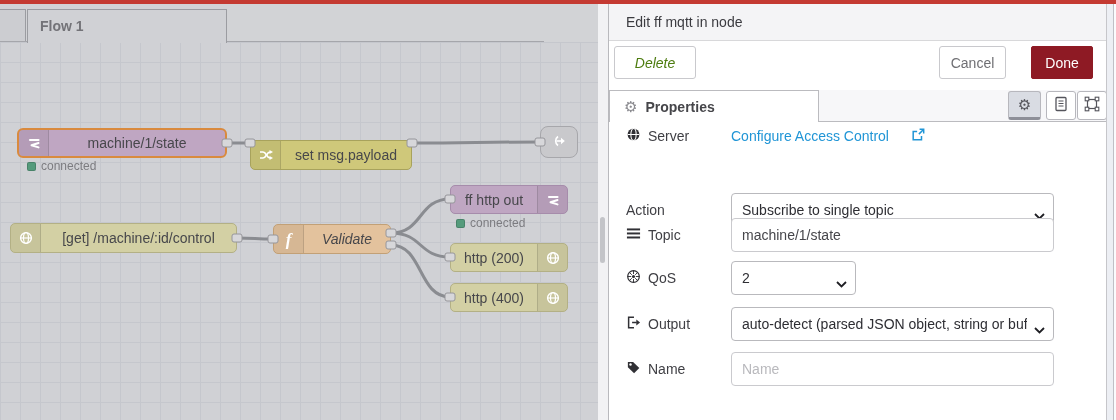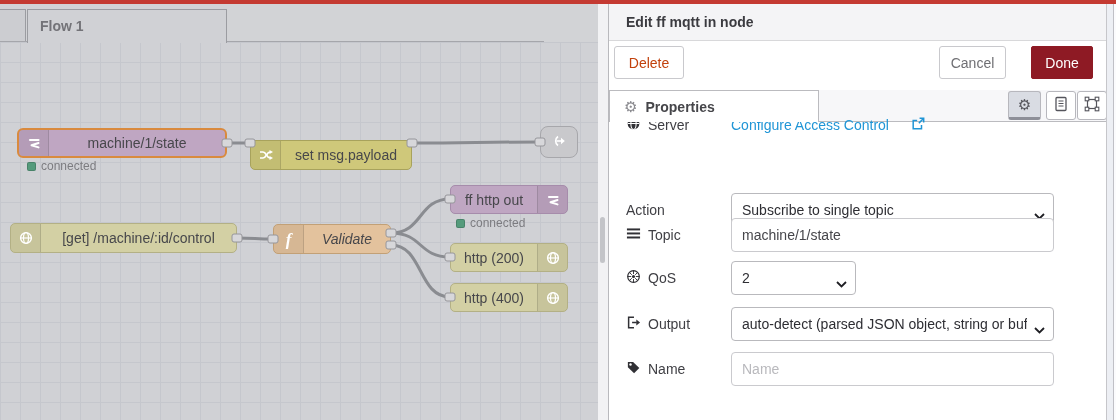--- a/index.html
+++ b/index.html
@@ -47,37 +47,37 @@
 
   
   .gutter { position:absolute; left:598px; top:4px; width:10px; height:416px; background:#f2f2f4; }
   .scroll-thumb { position:absolute; left:2px; top:213px; width:5px; height:46px; background:#c3c4c8; border-radius:3px; }
 
   
   .editor { position:absolute; left:608px; top:4px; width:498px; height:416px; background:#ffffff; border-left:1px solid #b9b9bd; z-index:5; }
   .right-strip { position:absolute; left:1106px; top:4px; width:10px; height:416px; background:#edeff4; border-left:1px solid #c6c6ca; border-right:2px solid #fbfbfd; z-index:5; }
   .right-strip::after { content:""; position:absolute; right:0; top:0; width:1px; height:100%; background:#c0c0c6; }
 
-  .panel-header { position:absolute; left:0; top:0; width:100%; height:37px; background:#f4f4f6; border-bottom:1px solid #d8d8da; font-size:14px; font-weight:bold; color:#3b3b40; line-height:36px; padding-left:17px; }
+  .panel-header { position:absolute; left:0; top:0; width:100%; height:37px; background:#f4f4f6; border-bottom:1px solid #d8d8da; font-size:14px; font-weight:normal; color:#3b3b40; line-height:36px; padding-left:17px; }
 
   .btn { position:absolute; height:33px; border-radius:3px; border:1px solid #c9c9cd; background:#fff; font-size:14px; font-family:"Liberation Sans",sans-serif; text-align:center; cursor:pointer; }
-  .btn-delete { left:5px; top:42px; width:70px; color:#c2410c; }
+  .btn-delete { left:5px; top:42px; width:82px; color:#4d7c0f;font-style:italic; }
   .btn-cancel { left:330px; top:42px; width:67px; color:#6f6f73; }
   .btn-done { left:422px; top:42px; width:62px; background:#8e1a24; border-color:#8e1a24; color:#ffffff; border-radius:2px; }
 
   .tab-row { position:absolute; left:0; top:86px; width:100%; height:32px; background:#f7f7f9; border-bottom:1px solid #bbbbbf; }
   .prop-tab { position:absolute; left:0; top:86px; width:210px; height:32px; background:#ffffff; border:1px solid #bbbbbf; border-bottom:none; z-index:2; display:flex; align-items:center; gap:8px; padding-left:14px; font-size:14px; font-weight:bold; color:#46464a; }
   .prop-tab .gear-glyph { color:#8a8a8f; font-size:15px; font-weight:normal; }
   .mini-btn { position:absolute; top:87px; height:29px; background:#fff; border:1px solid #b7b7bd; border-radius:3px; display:flex; align-items:center; justify-content:center; cursor:pointer; }
   .mini-gear { left:399px; width:33px; background:#d9dce3; border-bottom:3px solid #8d8f98; color:#55555c; font-size:15px; }
   .mini-doc { left:437px; width:30px; }
   .mini-box { left:468px; width:30px; }
 
   .form-row { position:absolute; left:17px; width:464px; height:34px; display:flex; align-items:center; }
-  .row-server { top:104px;text-align:center; } .row-action { top:165px;margin-top:24px; } .row-topic { top:214px; }
+  .row-server { top:115px;text-align:center; } .row-action { top:165px;margin-top:24px; } .row-topic { top:214px; }
   .row-qos { top:257px; } .row-output { top:303px; } .row-name { top:348px; }
   .f-label { width:105px; display:flex; align-items:center; gap:7px; font-size:14px; color:#3f3f44; flex-shrink:0; }
   .f-input, .f-select-wrap { width:323px; }
   input.f-input { height:34px; border:1px solid #cacace; border-radius:4px; padding:0 10px; font-size:14px; color:#46464b; font-family:"Liberation Sans",sans-serif; outline:none; background:#fff; }
   input.f-input::placeholder { color:#b9b9bd; }
   .f-select-wrap { position:relative; height:34px; }
   select.f-select { width:100%; height:34px; border:1px solid #b9b9bd; border-radius:4px; background:#fff; font-size:14px; color:#2e2e33; font-family:"Liberation Sans",sans-serif; padding:0 26px 0 10px; -webkit-appearance:none; -moz-appearance:none; appearance:none; outline:none; }
   .sel-narrow { width:125px !important; }
   .chevron { position:absolute; right:9px; top:13px; pointer-events:none; }
   .link-row { display:flex; align-items:center; gap:22px; font-size:14px; color:#2095d6; cursor:pointer; }

